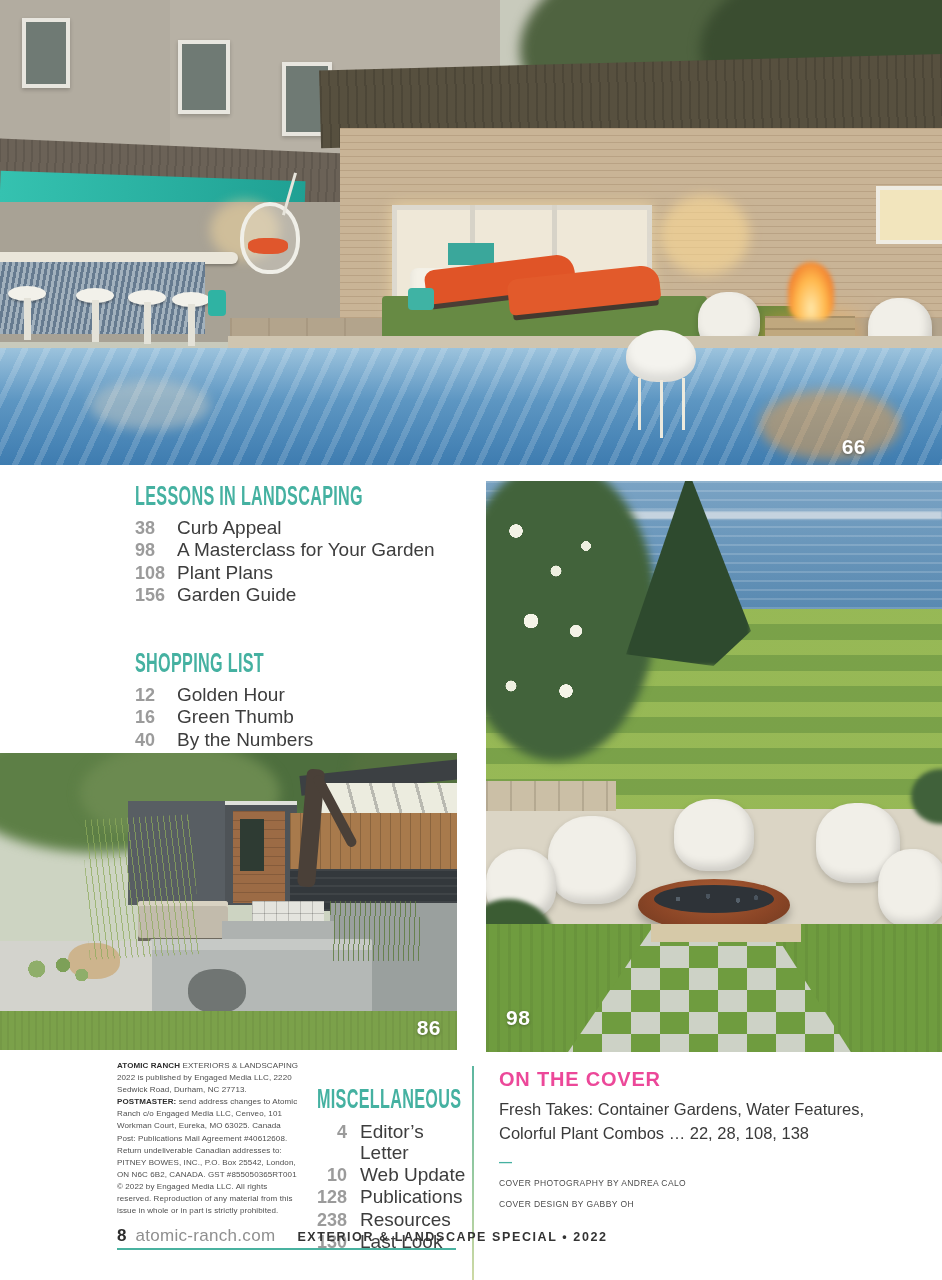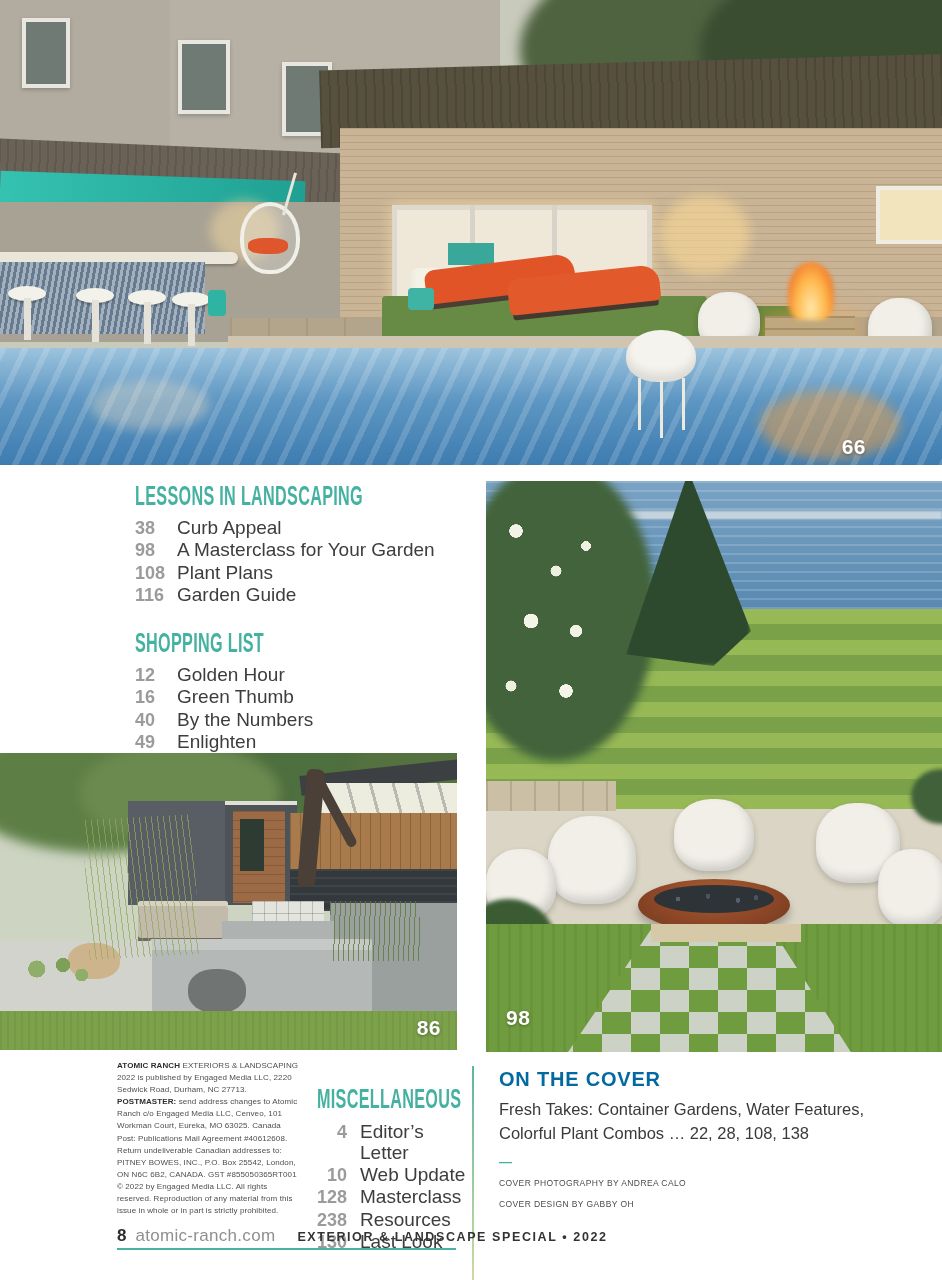--- a/index.html
+++ b/index.html
@@ -18,21 +18,21 @@
   .toc-row{display:flex;align-items:baseline;line-height:21.4px;font-size:19px;}
   .toc-num{width:42px;flex:0 0 42px;font-weight:700;color:#9b9b9b;font-size:18px;}
   .toc-ttl{color:#3d3d3d;}
   .misc .toc-num{width:30px;flex:0 0 30px;text-align:right;margin-right:13px;}
 
   
   .fineprint{width:184px;font-size:8px;line-height:12.1px;color:#4e4e4e;letter-spacing:.1px;}
   .fineprint b{color:#2e2e2e;}
 
   
-  .otc-title{font-weight:700;font-size:20px;color:#0369a1;letter-spacing:.8px;margin-bottom:7px;}
+  .otc-title{font-weight:700;font-size:20px;color:#ec4899;letter-spacing:.8px;margin-bottom:7px;}
   .otc-line{font-size:16.5px;line-height:23.5px;color:#3a3a3a;}
   .otc-dash{color:#45b1a1;font-size:13px;font-weight:700;margin-top:12px;line-height:10px;}
   .credit{font-size:8.5px;letter-spacing:.4px;color:#4b4b4b;margin-top:11px;}
 
   
   .footer{display:flex;align-items:baseline;}
   .f-num{font-weight:700;font-size:17px;color:#2d2d2d;}
   .f-site{font-size:17px;color:#8f8f8f;margin-left:9px;letter-spacing:.3px;}
   .f-issue{font-weight:700;font-size:12.5px;color:#333;letter-spacing:1.6px;margin-left:22px;}
   .f-rule{position:absolute;left:117px;top:1248px;width:339px;height:2px;background:#49b2a0;}
@@ -141,26 +141,26 @@
     </div>
     <div class="toc-row">
       <span class="toc-num">98</span>
       <span class="toc-ttl">A Masterclass for Your Garden</span>
     </div>
     <div class="toc-row">
       <span class="toc-num">108</span>
       <span class="toc-ttl">Plant Plans</span>
     </div>
     <div class="toc-row">
-      <span class="toc-num">116</span>
+      <span class="toc-num">156</span>
       <span class="toc-ttl">Garden Guide</span>
     </div>
   </div>
 
-  <div class="abs" style="left:135px;top:630px;width:340px;">
+  <div class="abs" style="left:135px;top:650px;width:340px;">
     <div class="sec-title">SHOPPING LIST</div>
     <div style="height:7px;"></div>
     <div class="toc-row">
       <span class="toc-num">12</span>
       <span class="toc-ttl">Golden Hour</span>
     </div>
     <div class="toc-row">
       <span class="toc-num">16</span>
       <span class="toc-ttl">Green Thumb</span>
     </div>
@@ -248,21 +248,21 @@
     <div class="toc-row">
       <span class="toc-num">4</span>
       <span class="toc-ttl">Editor’s Letter</span>
     </div>
     <div class="toc-row">
       <span class="toc-num">10</span>
       <span class="toc-ttl">Web Update</span>
     </div>
     <div class="toc-row">
       <span class="toc-num">128</span>
-      <span class="toc-ttl">Masterclass</span>
+      <span class="toc-ttl">Publications</span>
     </div>
     <div class="toc-row">
       <span class="toc-num">238</span>
       <span class="toc-ttl">Resources</span>
     </div>
     <div class="toc-row">
       <span class="toc-num">130</span>
       <span class="toc-ttl">Last Look</span>
     </div>
   </div>

